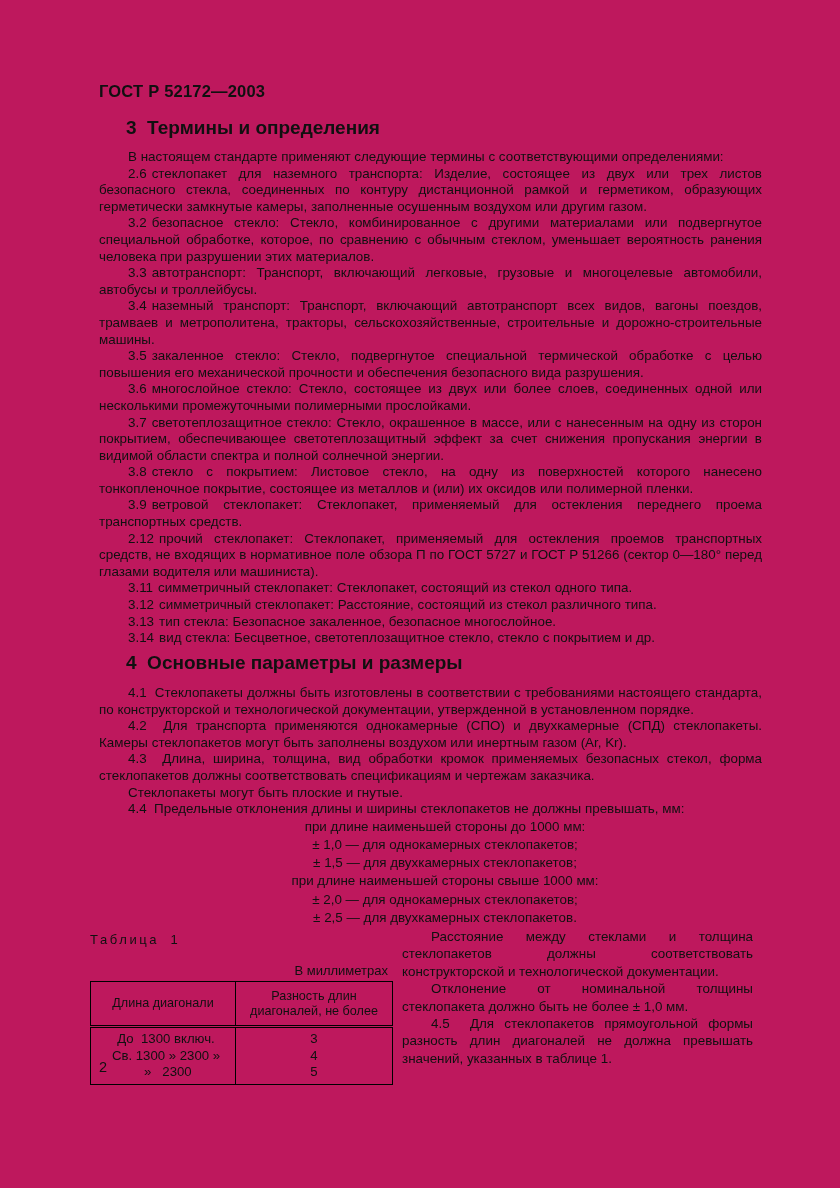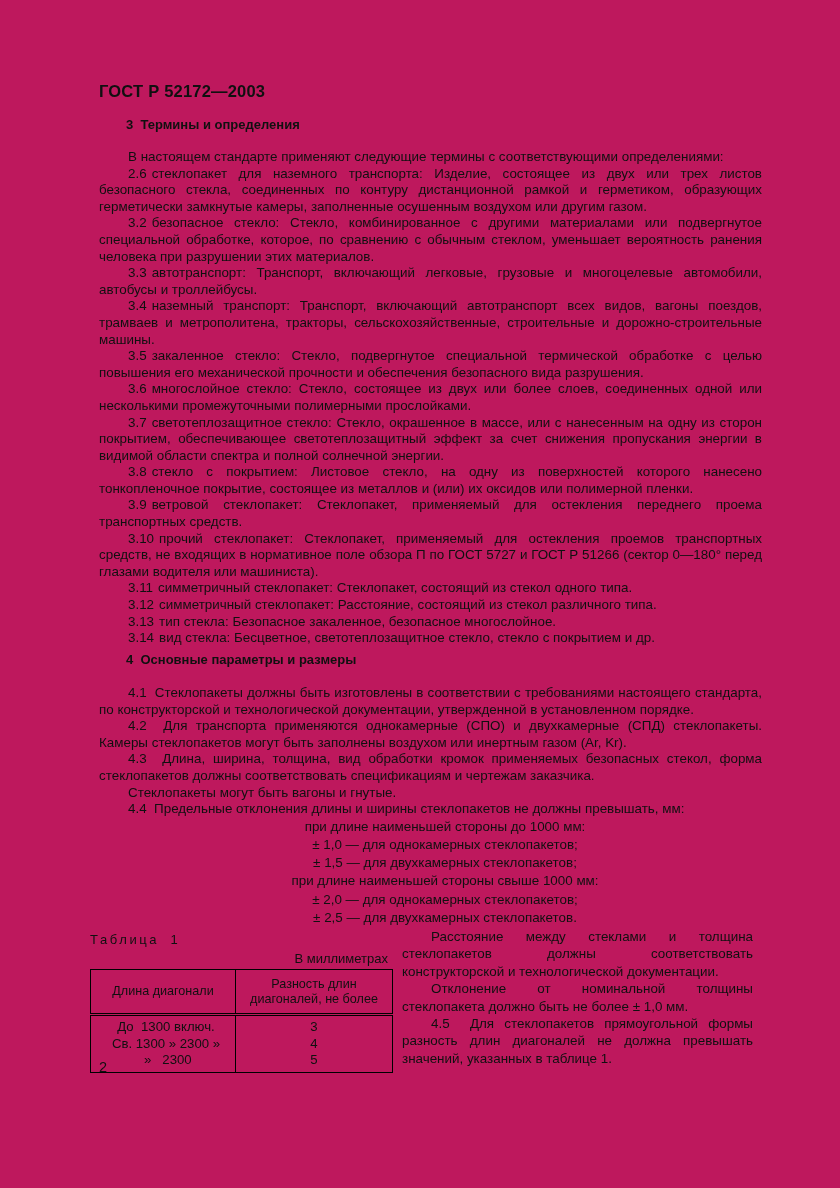--- a/index.html
+++ b/index.html
@@ -14,21 +14,21 @@
     width: 840px; height: 1188px;
     background: #be185d;
     overflow: hidden;
   }
   .doc-number {
     position: absolute; left: 99px; top: 82px;
     font-size: 16.5px; font-weight: bold; letter-spacing: 0.2px;
   }
   .sec-heading {
     position: absolute; left: 126px;
-    font-size: 13px; font-weight: bold;
+    font-size: 19px; font-weight: bold;
     white-space: pre-wrap;
   }
   #sec3-heading { top: 117px; }
   #sec4-heading { top: 652px; }
   .flow {
     position: absolute; left: 99px; width: 663px;
   }
   #sec3-body { top: 149px; }
   #sec4-body { top: 685px; }
   .para {
@@ -46,21 +46,21 @@
     position: absolute; left: 90px; top: 926px; width: 663px;
     display: flex; align-items: flex-start;
   }
   .bottom-left { width: 302px; flex: none; }
   .tbl-caption {
     font-size: 13px; letter-spacing: 2.6px; word-spacing: 5px;
     margin-top: 6px;
   }
   .tbl-units {
     font-size: 13px; text-align: right;
-    margin: 4px 4px 3px 0;
+    margin: 16px 4px 3px 0;
   }
   table.gost {
     border-collapse: collapse; width: 302px;
     table-layout: fixed;
   }
   table.gost col.c1 { width: 145px; }
   table.gost col.c2 { width: 157px; }
   table.gost { border: 1px solid #000; }
   table.gost th {
     font-weight: normal; font-size: 12.6px; line-height: 14.6px;
@@ -101,34 +101,34 @@
 
     <p class="para"><span class="t-num">2.6</span><b class="t-term">стеклопакет для наземного транспорта:</b> <span>Изделие, состоящее из двух или трех листов безопасного стекла, соединенных по контуру дистанционной рамкой и герметиком, образующих герметически замкнутые камеры, заполненные осушенным воздухом или другим газом.</span></p>
     <p class="para"><span class="t-num">3.2</span><b class="t-term">безопасное стекло:</b> <span>Стекло, комбинированное с другими материалами или подвергнутое специальной обработке, которое, по сравнению с обычным стеклом, уменьшает вероятность ранения человека при разрушении этих материалов.</span></p>
     <p class="para"><span class="t-num">3.3</span><b class="t-term">автотранспорт:</b> <span>Транспорт, включающий легковые, грузовые и многоцелевые автомобили, автобусы и троллейбусы.</span></p>
     <p class="para"><span class="t-num">3.4</span><b class="t-term">наземный транспорт:</b> <span>Транспорт, включающий автотранспорт всех видов, вагоны поездов, трамваев и метрополитена, тракторы, сельскохозяйственные, строительные и дорожно-строительные машины.</span></p>
     <p class="para"><span class="t-num">3.5</span><b class="t-term">закаленное стекло:</b> <span>Стекло, подвергнутое специальной термической обработке с целью повышения его механической прочности и обеспечения безопасного вида разрушения.</span></p>
     <p class="para"><span class="t-num">3.6</span><b class="t-term">многослойное стекло:</b> <span>Стекло, состоящее из двух или более слоев, соединенных одной или несколькими промежуточными полимерными прослойками.</span></p>
     <p class="para"><span class="t-num">3.7</span><b class="t-term">светотеплозащитное стекло:</b> <span>Стекло, окрашенное в массе, или с нанесенным на одну из сторон покрытием, обеспечивающее светотеплозащитный эффект за счет снижения пропускания энергии в видимой области спектра и полной солнечной энергии.</span></p>
     <p class="para"><span class="t-num">3.8</span><b class="t-term">стекло с покрытием:</b> <span>Листовое стекло, на одну из поверхностей которого нанесено тонкопленочное покрытие, состоящее из металлов и (или) их оксидов или полимерной пленки.</span></p>
     <p class="para"><span class="t-num">3.9</span><b class="t-term">ветровой стеклопакет:</b> <span>Стеклопакет, применяемый для остекления переднего проема транспортных средств.</span></p>
-    <p class="para"><span class="t-num">3.10</span><b class="t-term">прочий стеклопакет:</b> <span>Стеклопакет, применяемый для остекления проемов транспортных средств, не входящих в нормативное поле обзора П по ГОСТ 5727 и ГОСТ Р 51266 (сектор 0—180° перед глазами водителя или машиниста).</span></p>
+    <p class="para"><span class="t-num">2.12</span><b class="t-term">прочий стеклопакет:</b> <span>Стеклопакет, применяемый для остекления проемов транспортных средств, не входящих в нормативное поле обзора П по ГОСТ 5727 и ГОСТ Р 51266 (сектор 0—180° перед глазами водителя или машиниста).</span></p>
     <p class="para"><span class="t-num">3.11</span><b class="t-term">симметричный стеклопакет:</b> <span>Стеклопакет, состоящий из стекол одного типа.</span></p>
     <p class="para"><span class="t-num">3.12</span><b class="t-term">симметричный стеклопакет:</b> <span>Расстояние, состоящий из стекол различного типа.</span></p>
     <p class="para"><span class="t-num">3.13</span><b class="t-term">тип стекла:</b> <span>Безопасное закаленное, безопасное многослойное.</span></p>
     <p class="para"><span class="t-num">3.14</span><b class="t-term">вид стекла:</b> <span>Бесцветное, светотеплозащитное стекло, стекло с покрытием и др.</span></p>
   </div>
 
   <h2 class="sec-heading" id="sec4-heading">4&nbsp; Основные параметры и размеры</h2>
 
   <div class="flow" id="sec4-body">
     <p class="para">4.1&nbsp; Стеклопакеты должны быть изготовлены в соответствии с требованиями настоящего стандарта, по конструкторской и технологической документации, утвержденной в установленном порядке.</p>
     <p class="para">4.2&nbsp; Для транспорта применяются однокамерные (СПО) и двухкамерные (СПД) стеклопакеты. Камеры стеклопакетов могут быть заполнены воздухом или инертным газом (Ar, Kr).</p>
     <p class="para">4.3&nbsp; Длина, ширина, толщина, вид обработки кромок применяемых безопасных стекол, форма стеклопакетов должны соответствовать спецификациям и чертежам заказчика.</p>
-    <p class="para">Стеклопакеты могут быть вагоны и гнутые.</p>
+    <p class="para">Стеклопакеты могут быть плоские и гнутые.</p>
     <p class="para">4.4&nbsp; Предельные отклонения длины и ширины стеклопакетов не должны превышать, мм:</p>
     <p class="sub-line">при длине наименьшей стороны до 1000 мм:</p>
     <p class="sub-line">± 1,0 — для однокамерных стеклопакетов;</p>
     <p class="sub-line">± 1,5 — для двухкамерных стеклопакетов;</p>
     <p class="sub-line">при длине наименьшей стороны свыше 1000 мм:</p>
     <p class="sub-line">± 2,0 — для однокамерных стеклопакетов;</p>
     <p class="sub-line">± 2,5 — для двухкамерных стеклопакетов.</p>
   </div>
 
   <div class="bottom">

